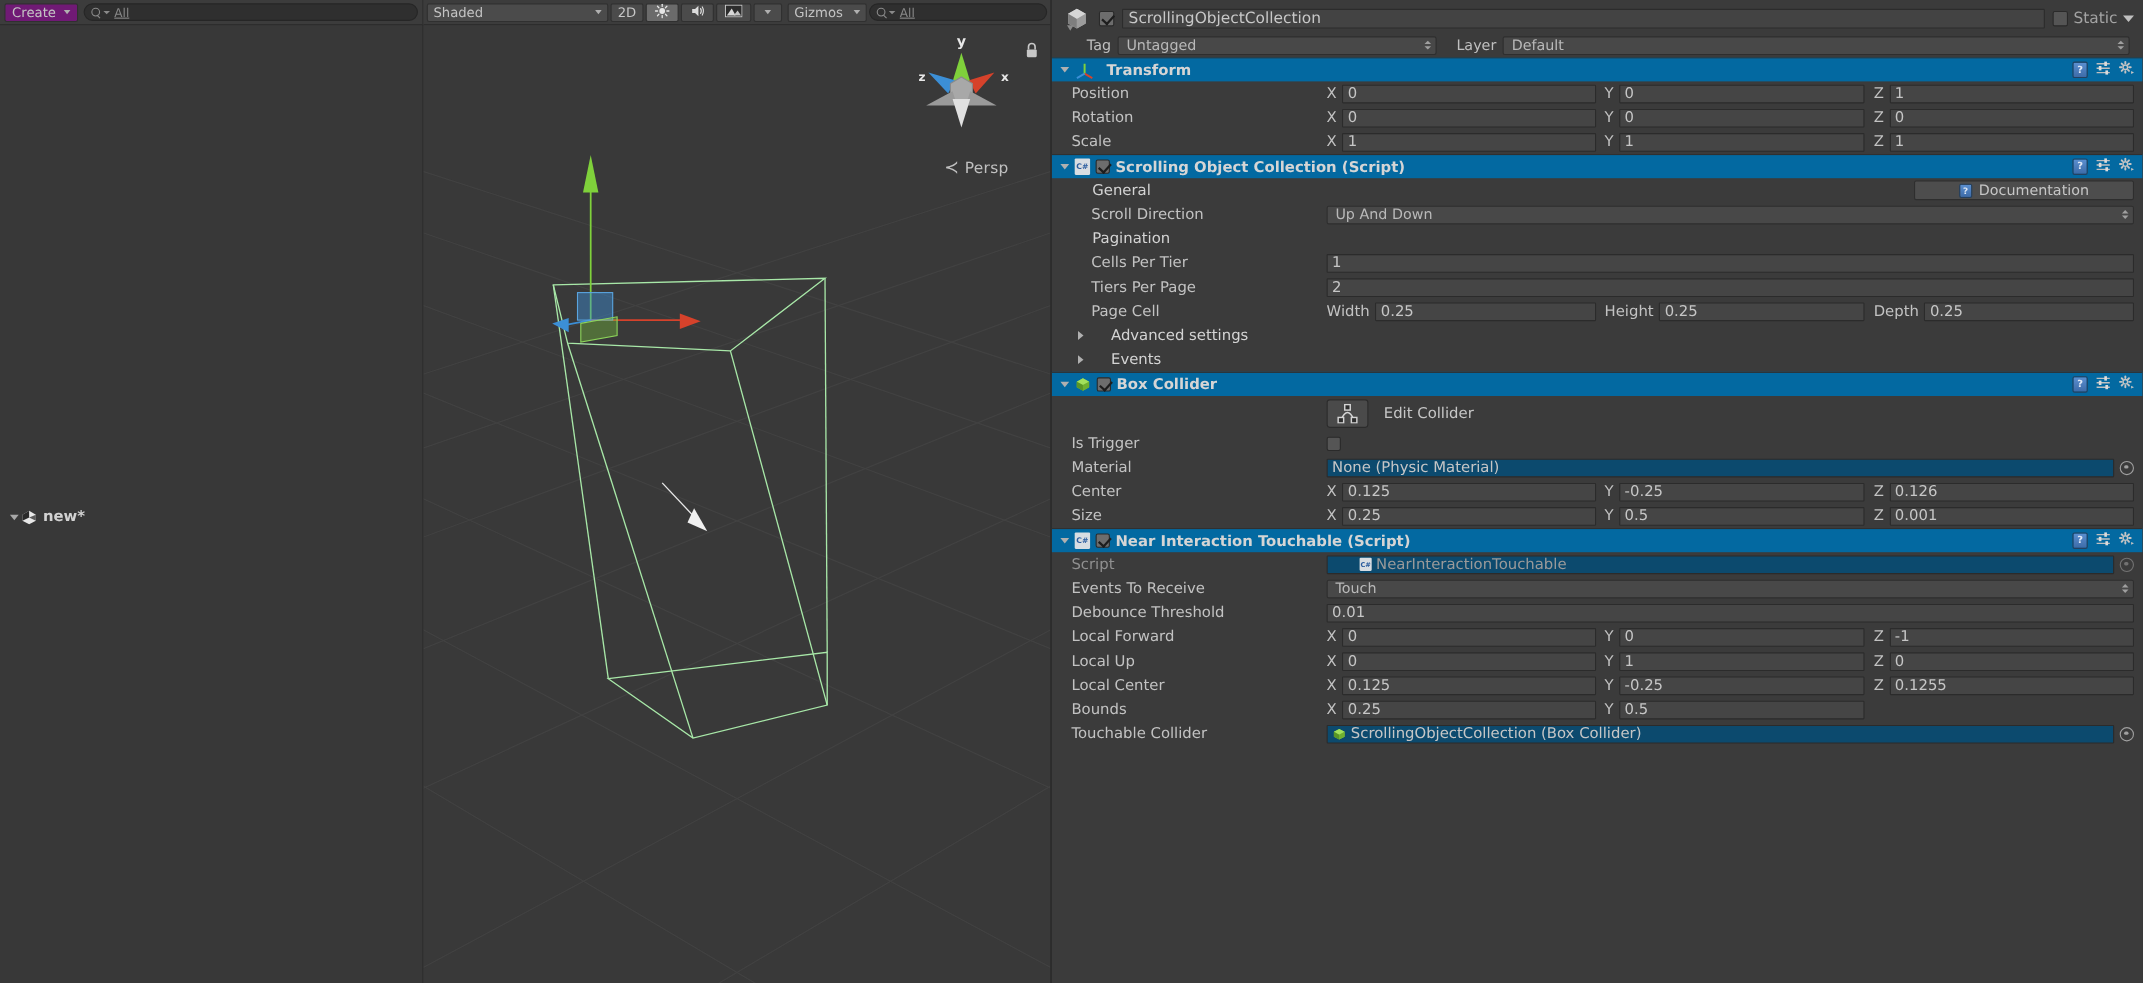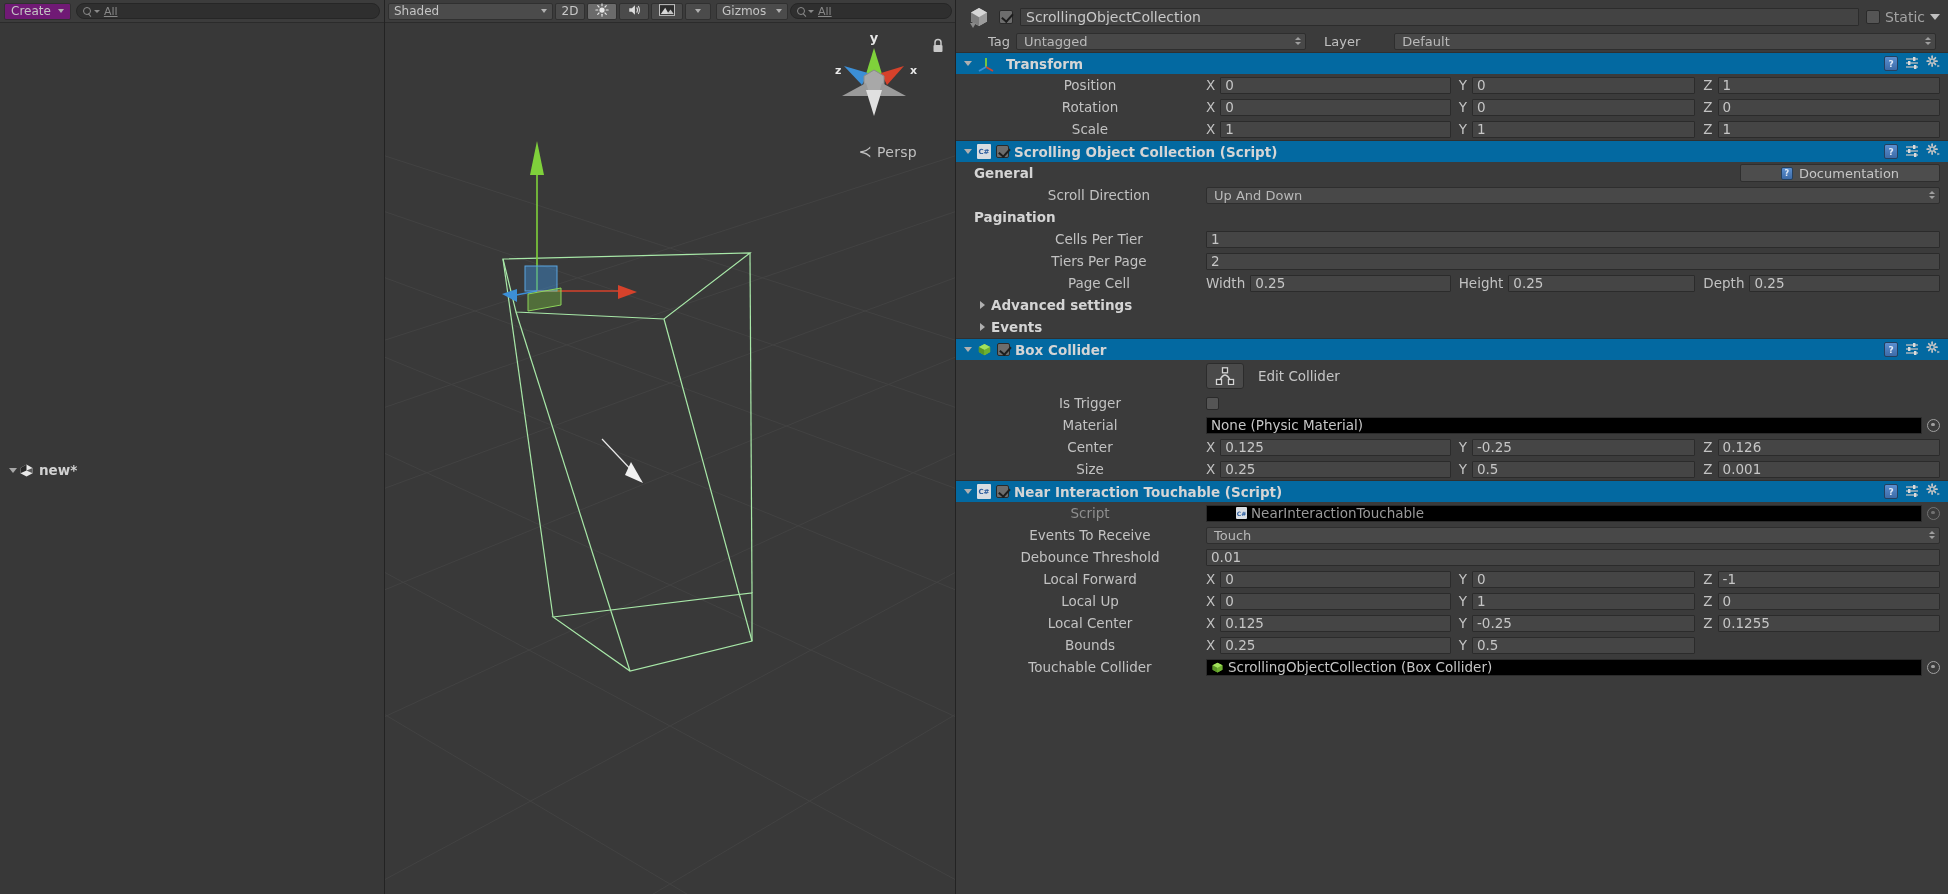--- a/index.html
+++ b/index.html
@@ -169,25 +169,25 @@
   .comp-header {
     height: 22px; display: flex; align-items: center; gap: 5px;
     padding-left: 8px; border-top: 1px solid #303030;
     background: #0369a1;
   }
   .comp-title { font-size: 13.5px; font-weight: bold; color: #d5d5d5; }
   .comp-icons { margin-left: auto; display: flex; align-items: center; gap: 7px; padding-right: 8px; }
   .row {
     height: 22px; display: flex; align-items: center; padding-left: 18px;
   }
-  .row-label { font-size: 13.5px; color: #c2c2c2; width: 232px; flex: none; text-align: center; }
+  .row-label { font-size: 13.5px; color: #c2c2c2; width: 232px; flex: none; }
   .row-label.ind { padding-left: 18px; }
   .row-label.dim { color: #8f8f8f; }
   .grp-label {
-    font-size: 13.5px; font-weight: bold; color: #d4d4d4;
+    font-size: 13.5px; font-weight: normal; color: #d4d4d4; margin-left: 19px;
   }
   .field {
     height: 17px; background: #454545; border: 1px solid #2b2b2b;
     border-radius: 1px; display: flex; align-items: center; padding: 0 4px;
     font-size: 13.5px; color: #c6c6c6; min-width: 0;
   }
   .axis { font-size: 13.5px; color: #c2c2c2; margin-right: 5px; }
   .vec3 { display: flex; flex: 1; gap: 0; padding-right: 8px; }
   .vec-cell { display: flex; align-items: center; flex: 1; }
   .vec-cell .field { flex: 1; }
@@ -195,21 +195,21 @@
   .doc-btn {
     height: 18px; background: #4d4d4d; border: 1px solid #2e2e2e;
     border-radius: 2px; display: flex; align-items: center; justify-content: center;
     gap: 6px; font-size: 13px; color: #c6c6c6;
   }
   .edit-collider-btn {
     width: 38px; height: 26px; background: #4a4a4a; border: 1px solid #2c2c2c;
     border-radius: 3px; display: flex; align-items: center; justify-content: center;
   }
   .obj-field {
-    height: 17px; background: #000000; border: 1px solid #2b2b2b; border-radius: 1px;
+    height: 17px; background: #0c4a6e; border: 1px solid #2b2b2b; border-radius: 1px;
     display: flex; align-items: center; padding: 0 4px; gap: 4px;
     font-size: 13.5px; color: #c6c6c6;
   }
   .obj-sel {
     width: 13px; height: 13px; border: 1.4px solid #a0a0a0; border-radius: 50%;
     position: relative; flex: none; margin-left: 5px;
   }
   .obj-sel::after {
     content:''; position: absolute; left: 3.4px; top: 3.4px;
     width: 3.4px; height: 3.4px; background: #a0a0a0; border-radius: 50%;
@@ -452,21 +452,21 @@
       <div class="tag-row">
         <span class="mini-lbl" style="width:44px;text-align:right;">Tag</span>
         <span class="popup" style="width:290px;">
           <span>Untagged</span>
           <span class="dbl">
               <i class="u"></i>
               <i class="d"></i>
             </span>
         </span>
         <span class="mini-lbl" style="margin-left:12px;">Layer</span>
-        <span class="popup" style="flex:1;margin-right:4px;margin-left:28px;">
+        <span class="popup" style="flex:1;margin-right:4px;">
           <span>Default</span>
           <span class="dbl">
               <i class="u"></i>
               <i class="d"></i>
             </span>
         </span>
       </div>
     </div>
 
     <div class="insp-body">

